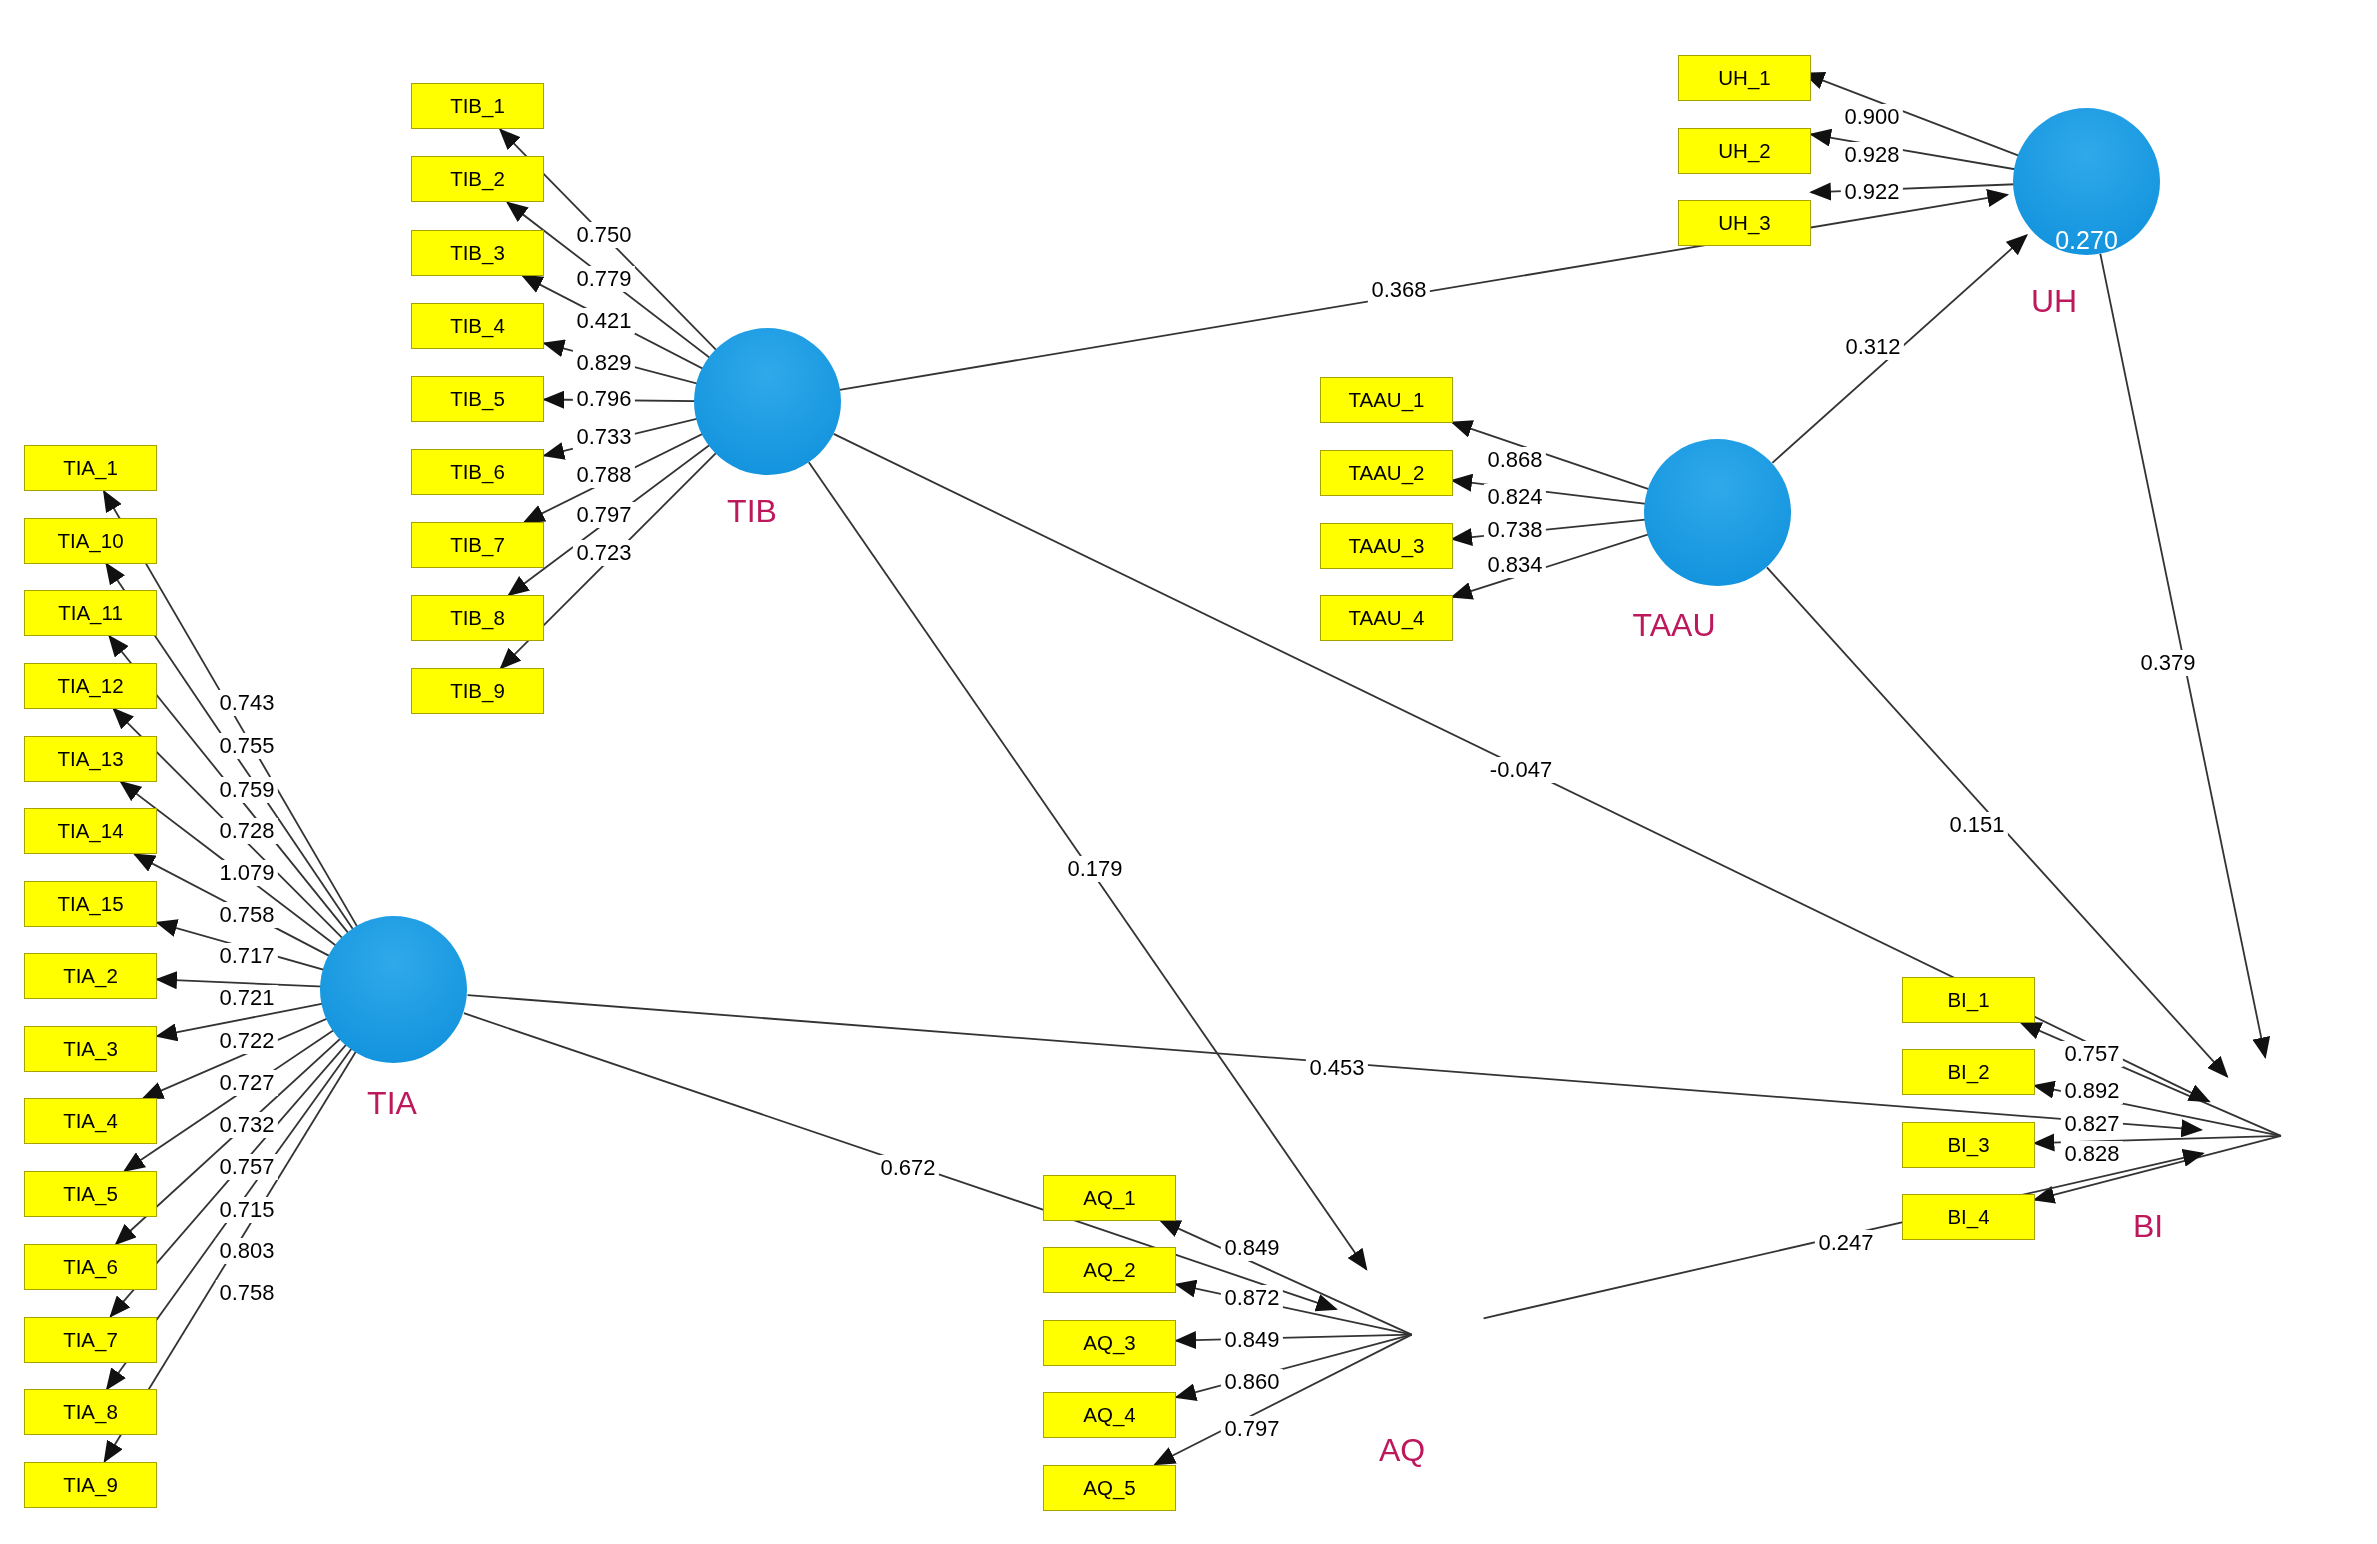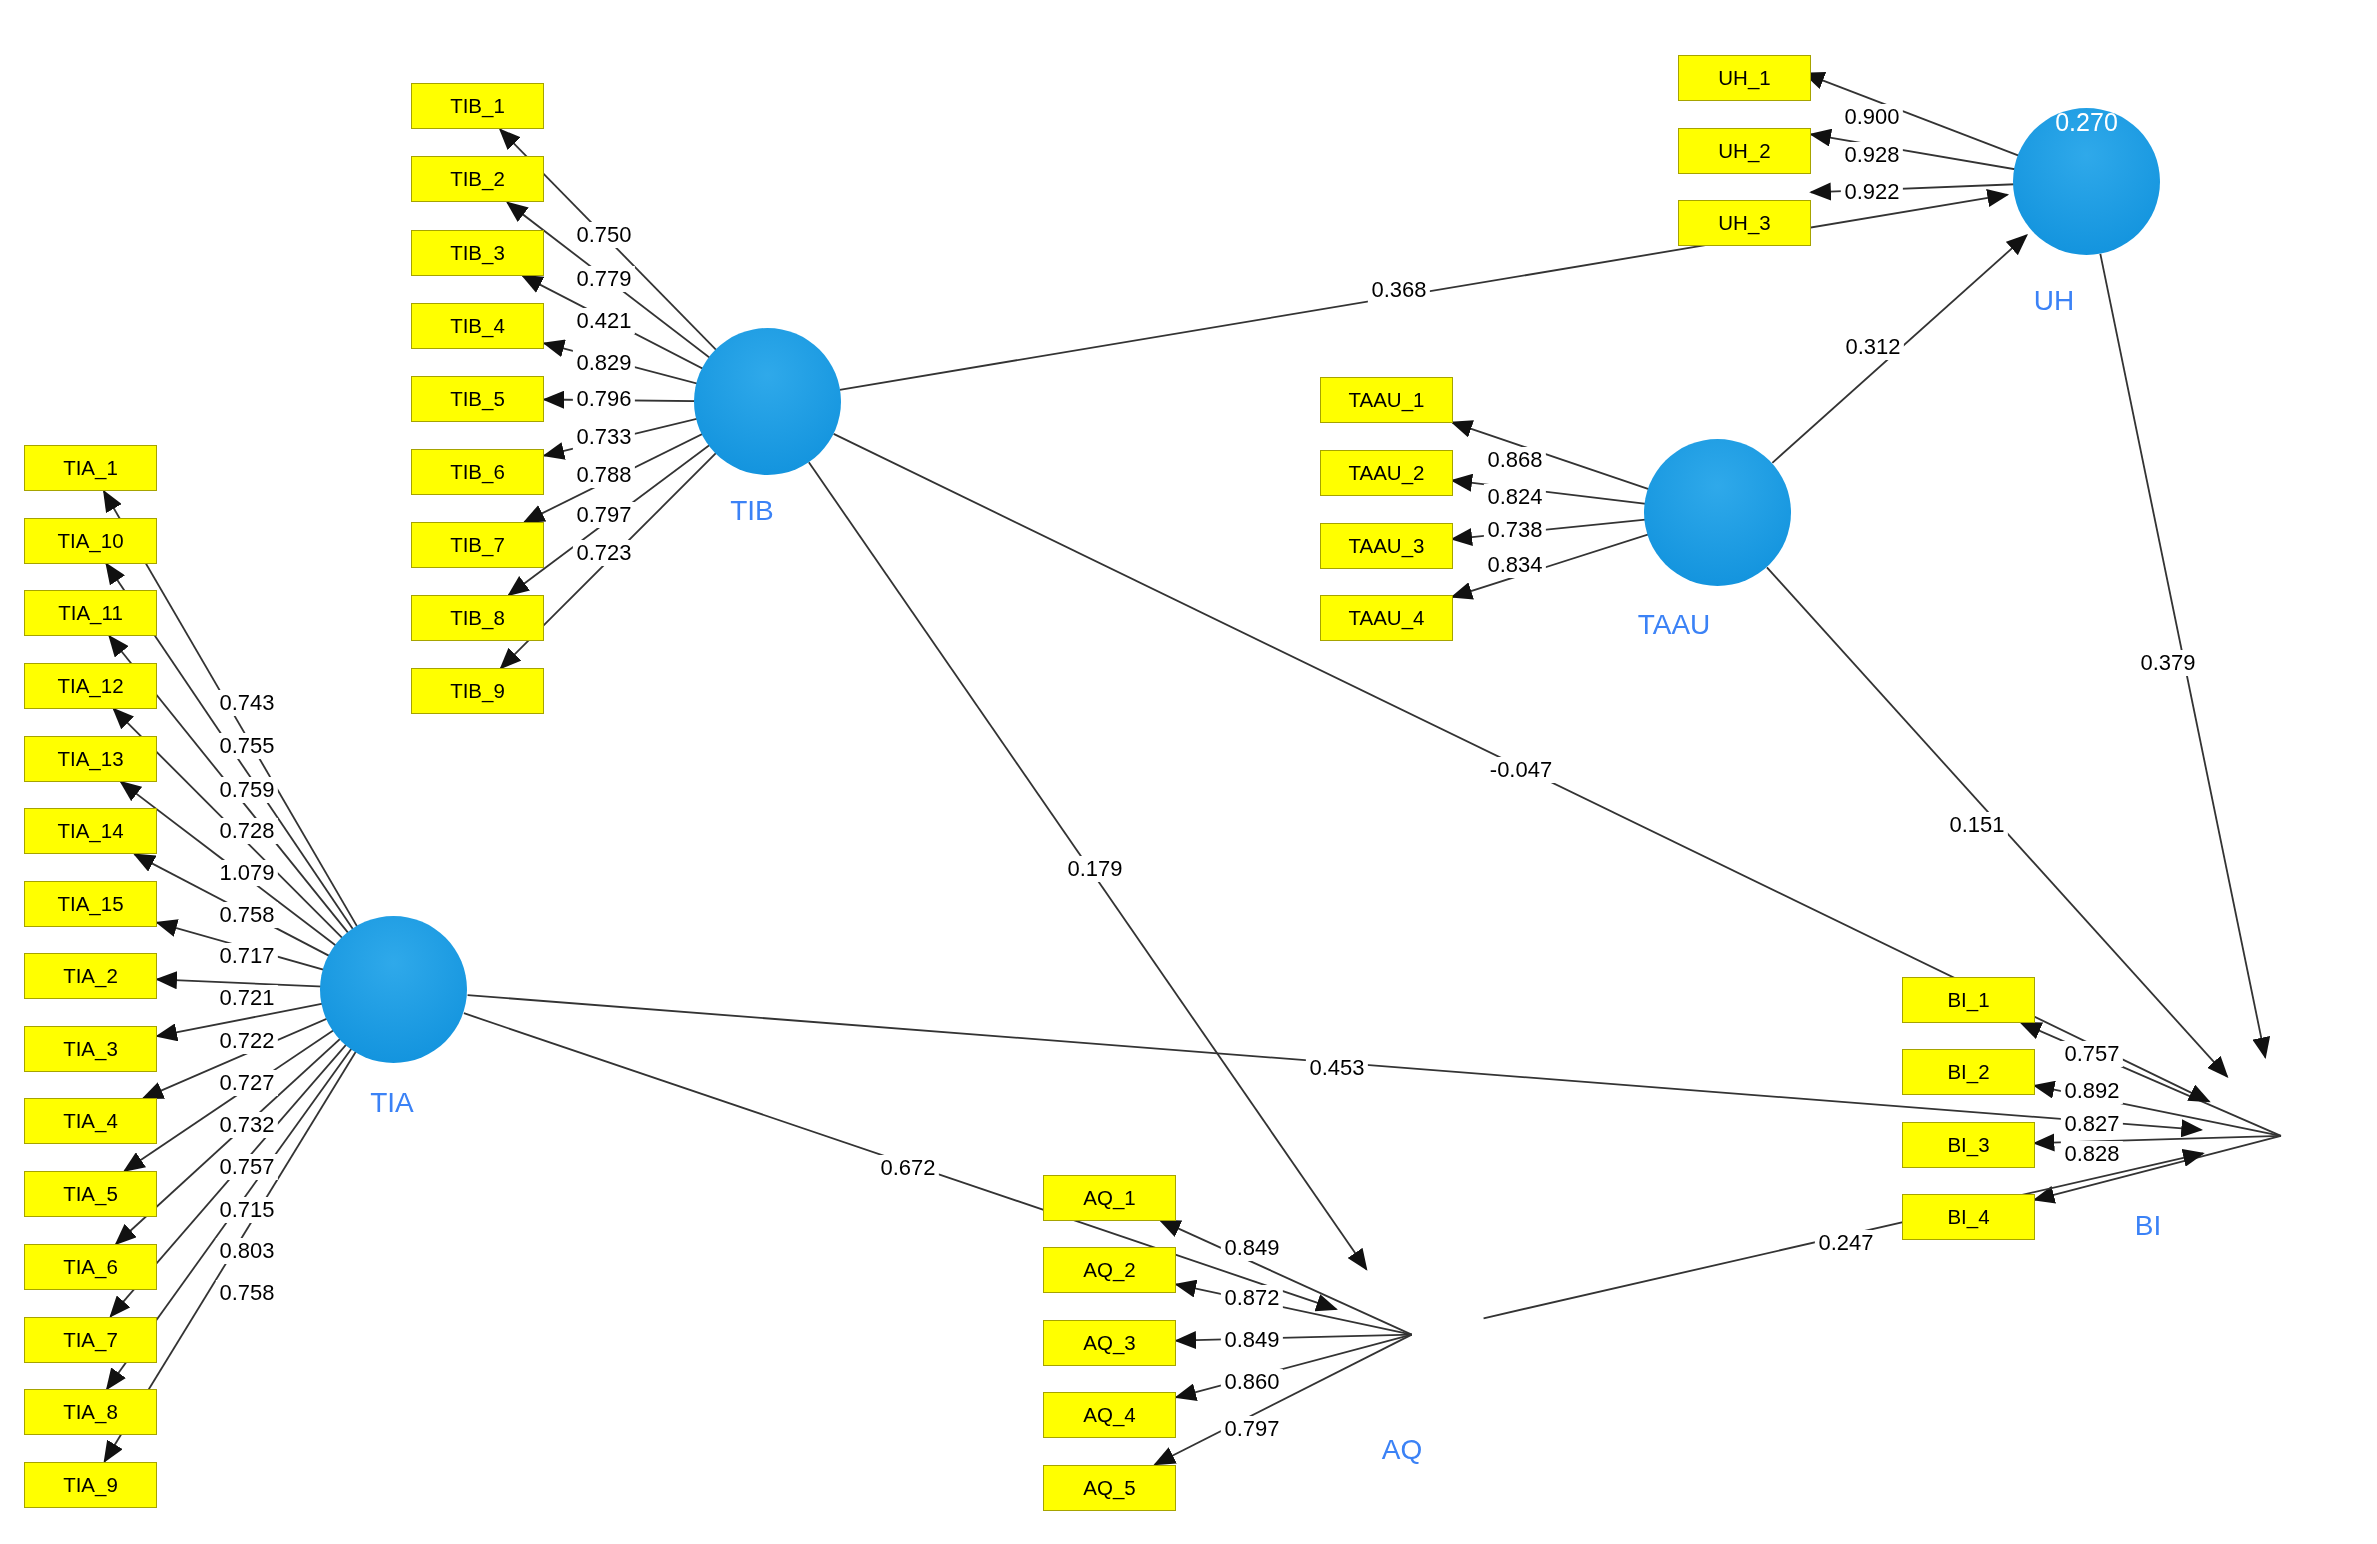--- a/index.html
+++ b/index.html
@@ -4,23 +4,23 @@
 <style>
   html,body{margin:0;padding:0;background:#ffffff;}
   .canvas{position:relative;width:2377px;height:1545px;background:#ffffff;overflow:hidden;
           font-family:"Liberation Sans",sans-serif;}
   .edges{position:absolute;left:0;top:0;}
   .box{position:absolute;width:133px;height:46px;box-sizing:border-box;
        background:#ffff00;border:1.8px solid #a6a300;display:flex;align-items:center;justify-content:center;
        font-size:20.5px;color:#000;z-index:3;}
   .circle{position:absolute;width:147px;height:147px;border-radius:50%;
           background:radial-gradient(circle at 50% 32%,#2fa9ea,#0d8fdb);
-          display:flex;align-items:flex-start;justify-content:center;z-index:2;}
+          display:flex;align-items:flex-end;justify-content:center;z-index:2;}
   .cval{font-size:25px;color:#ffffff;}
-  .cname{position:absolute;transform:translate(-50%,-50%);font-size:28px;color:#3b82f6;z-index:4;}
+  .cname{position:absolute;transform:translate(-50%,-50%);font-size:32px;color:#be185d;z-index:4;}
   .lbl{position:absolute;transform:translate(-50%,-50%);font-size:22px;color:#000;
        background:#ffffff;padding:0 3.6px;white-space:nowrap;z-index:1;}
   .tibx{left:411px;} .tiax{left:24px;} .uhx{left:1678px;margin-top:28px;} .taaux{left:1320px;} .aqx{left:1043px;} .bix{left:1902px;}
 </style>
 </head>
 <body>
 
 <div class="canvas">
 
   <svg class="edges" width="2377" height="1545" viewBox="0 0 3935 2557">

